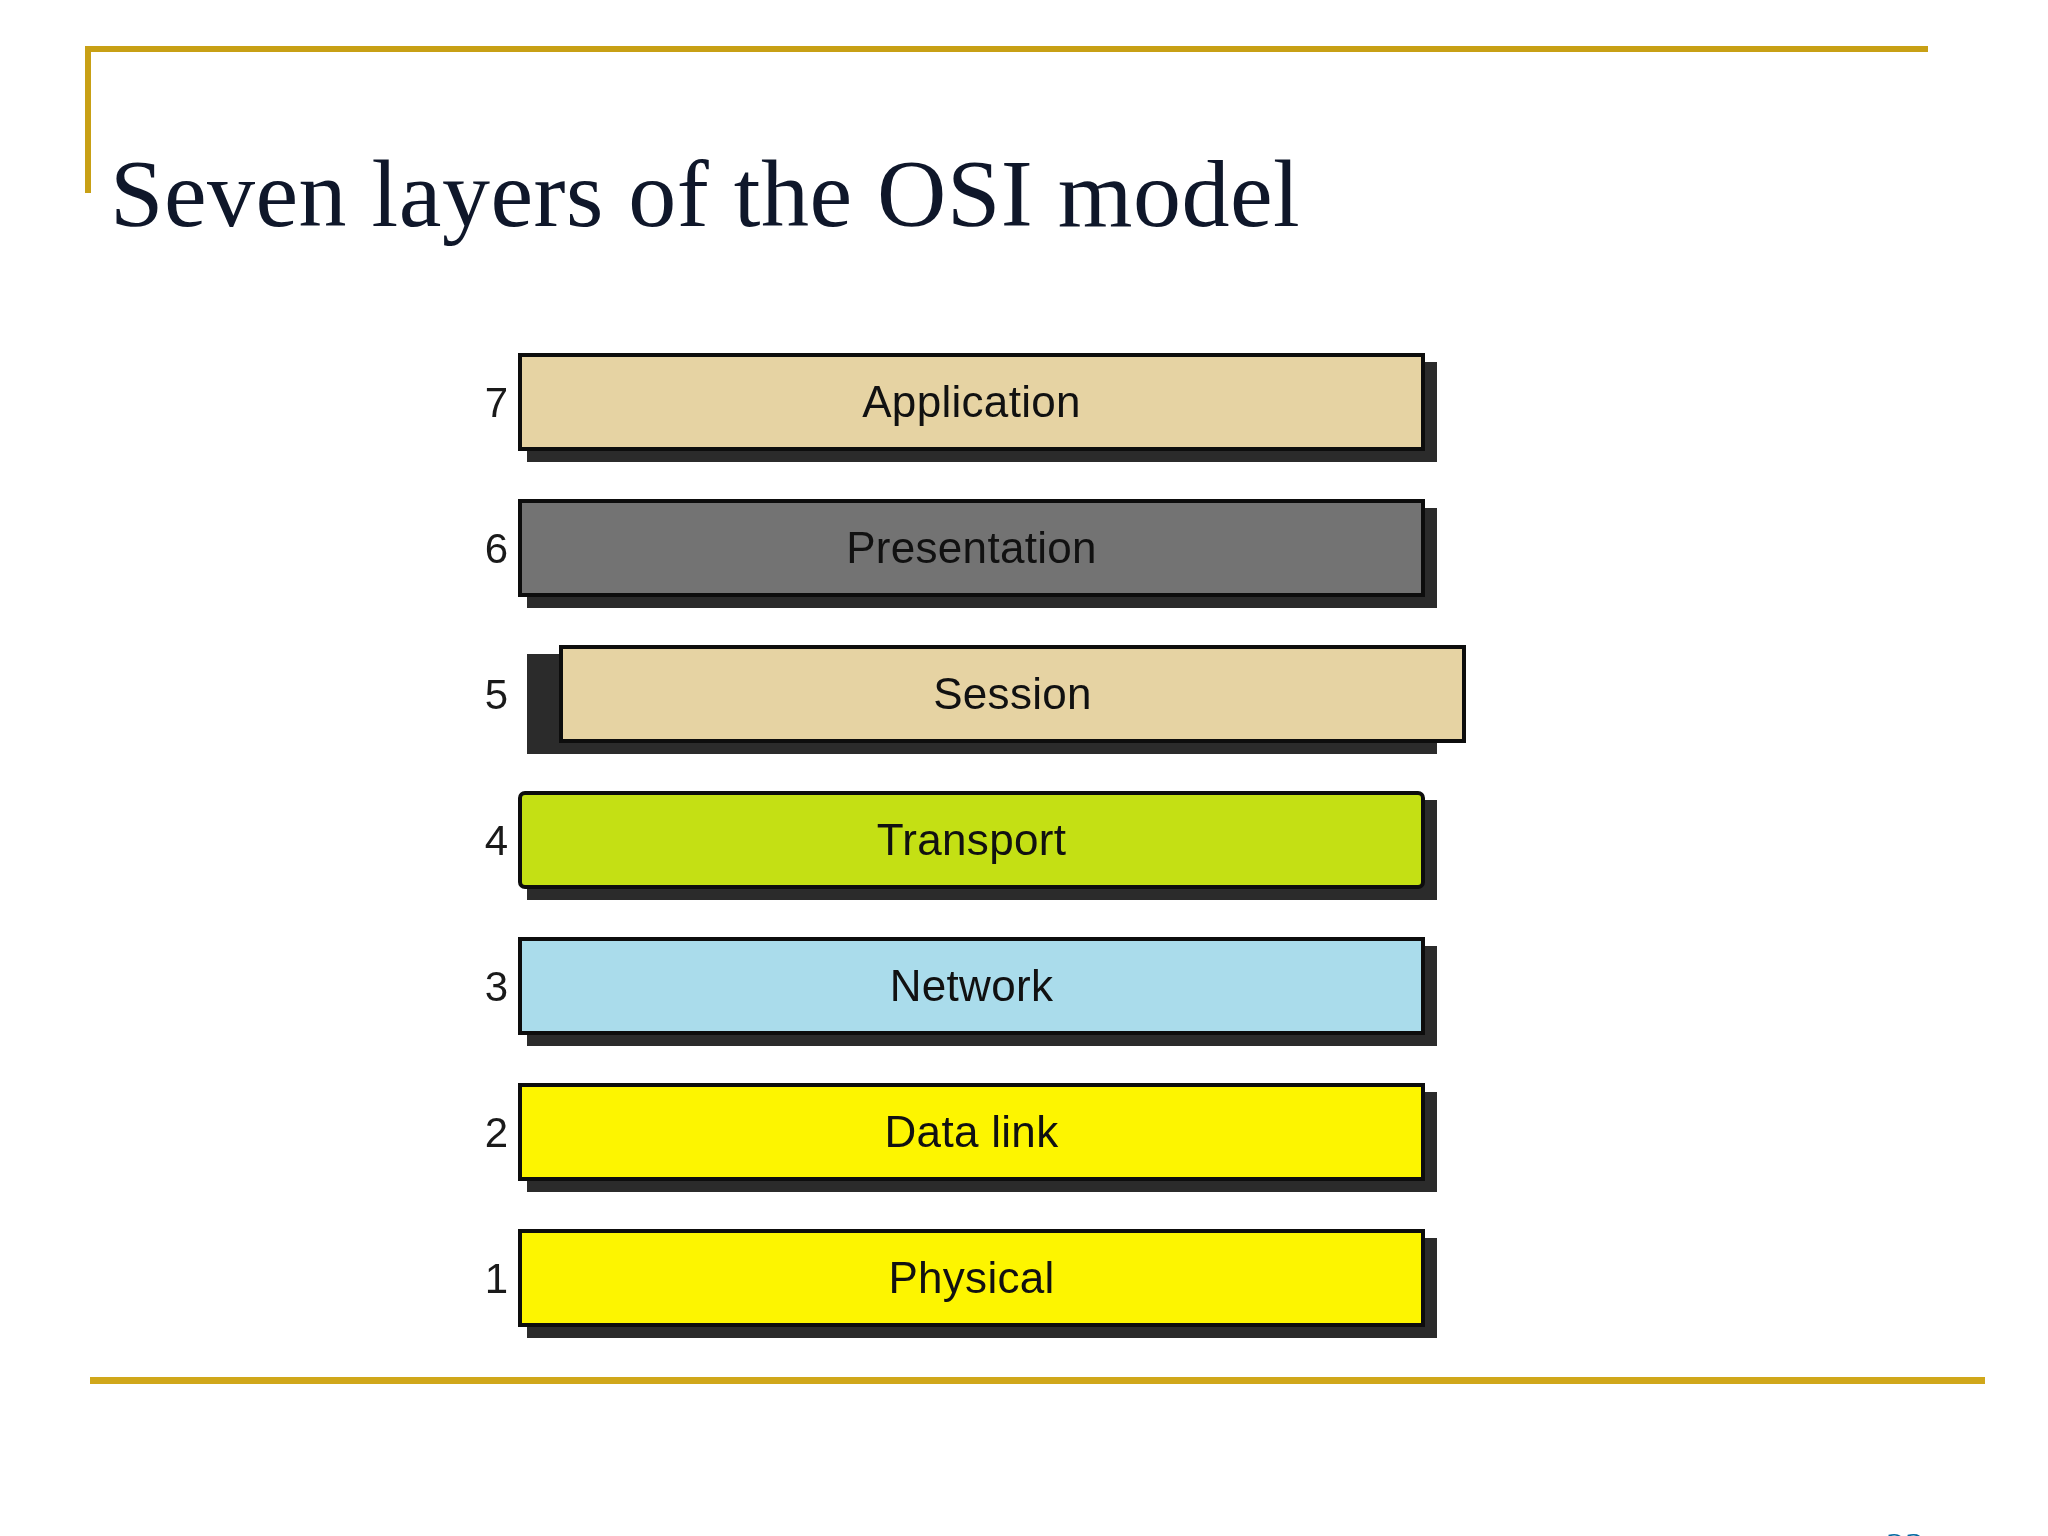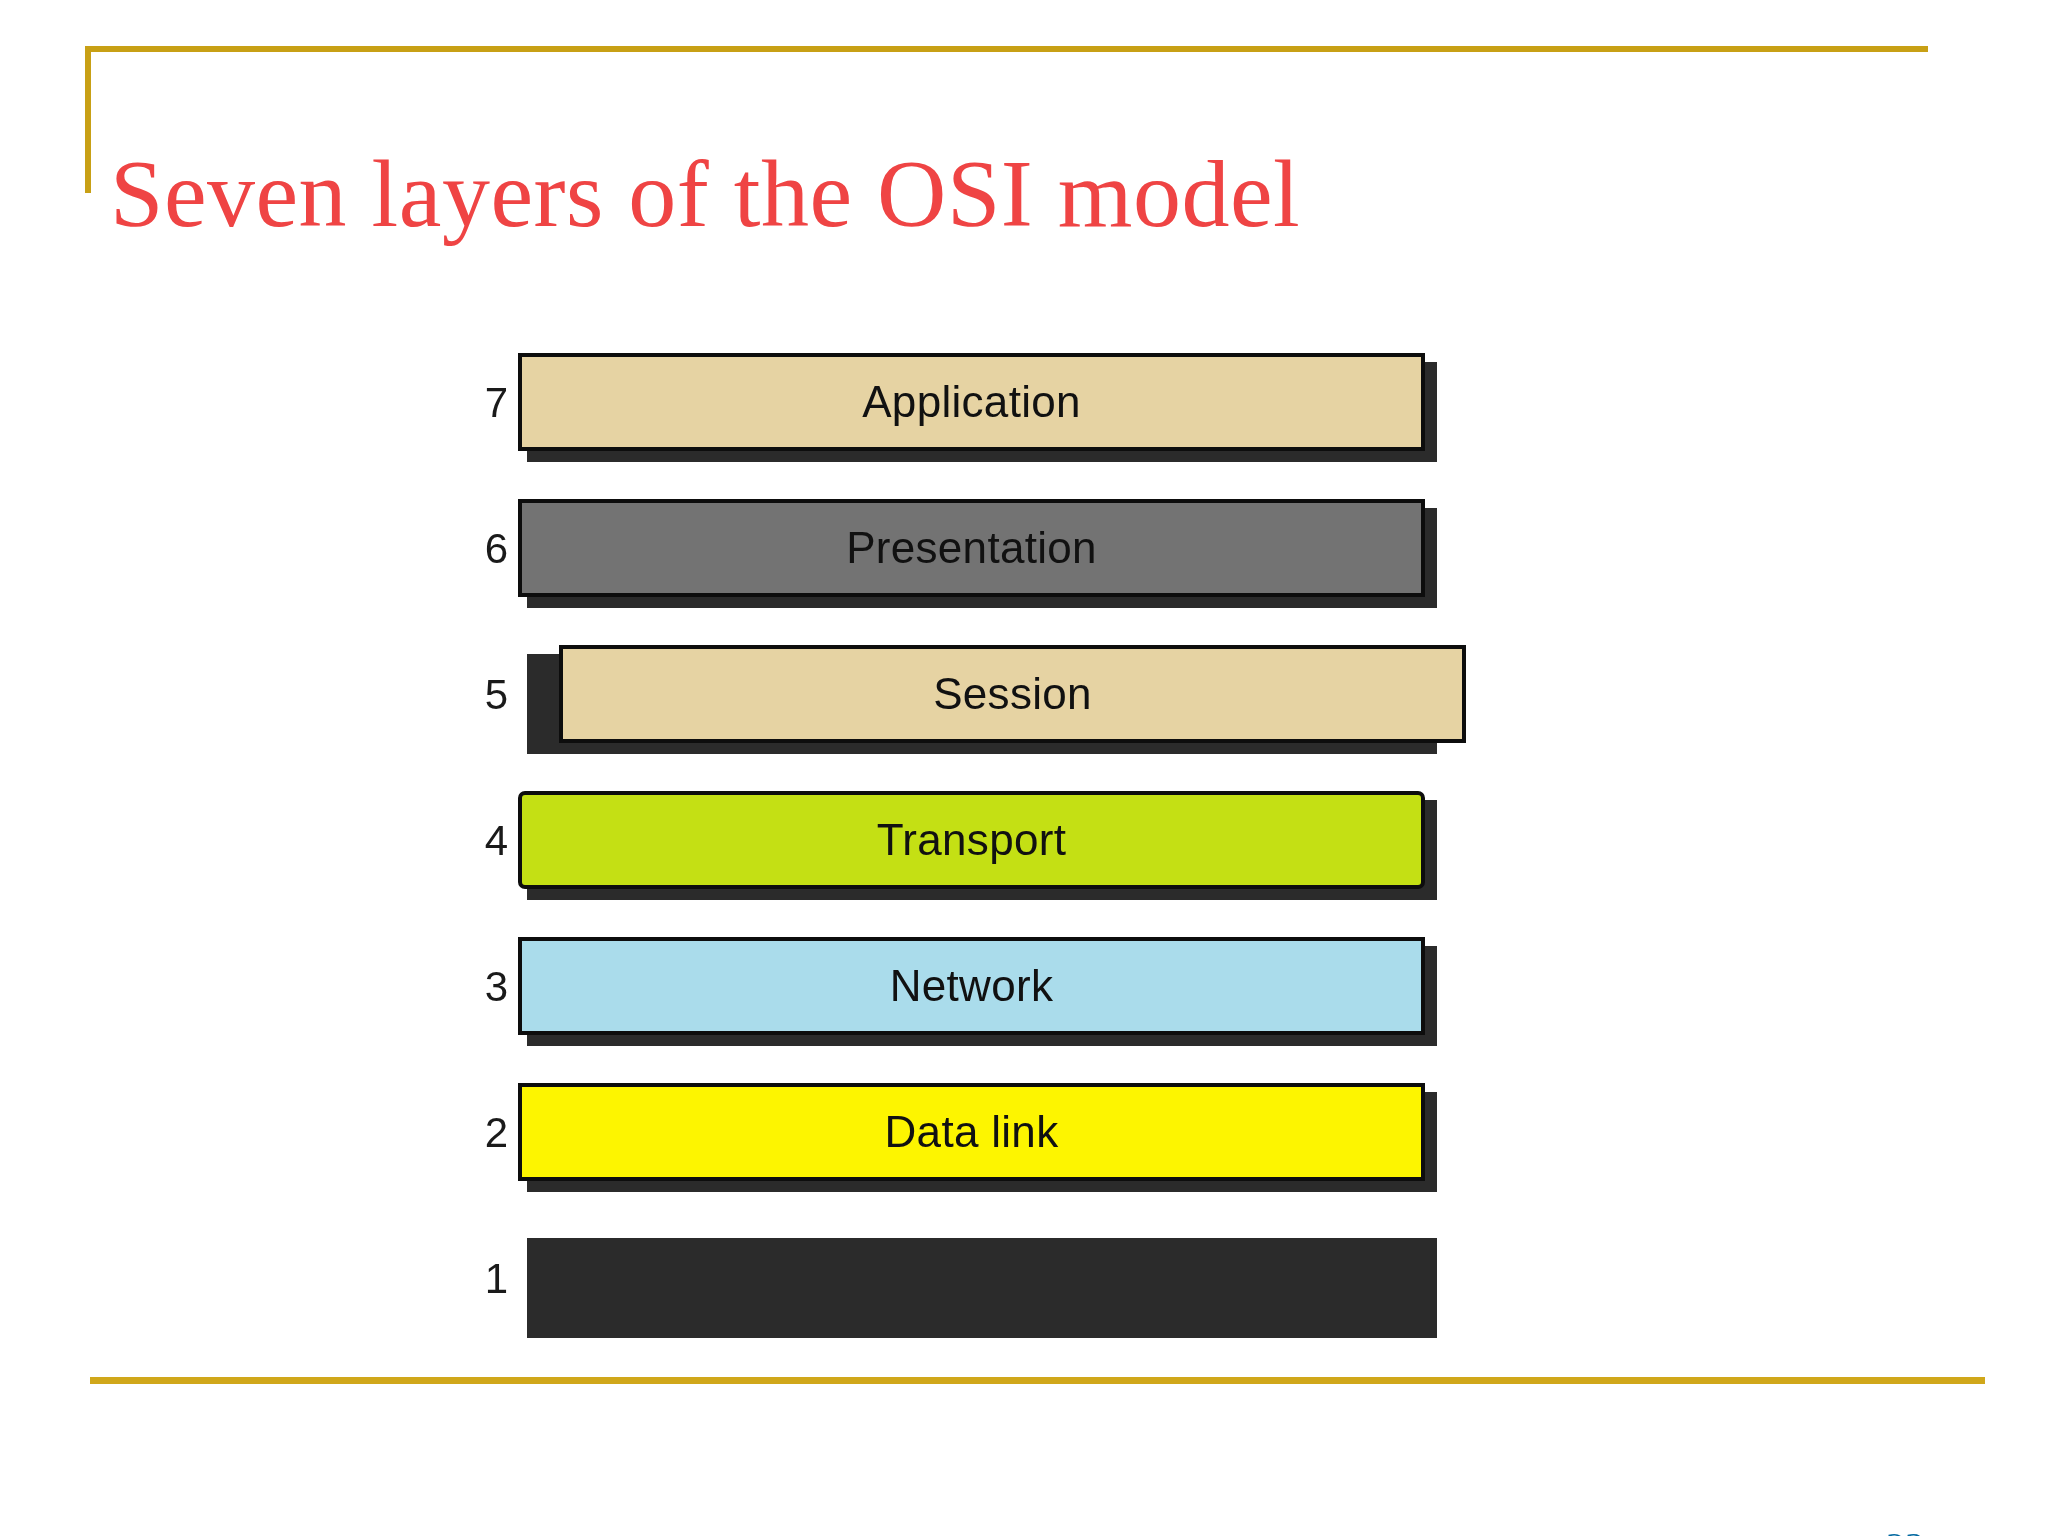--- a/index.html
+++ b/index.html
@@ -119,21 +119,21 @@
     color: #0369a1;
     line-height: 1;
   }
 </style>
 </head>
 <body style="background: rgb(255, 255, 255);">
 
 <div id="frame-top-rule" style="background: rgb(200, 160, 21);"></div>
 <div id="frame-left-rule" style="background: rgb(200, 160, 21);"></div>
 
-<h1 id="slide-title" style="color: #ef4444;">Seven layers of the OSI model</h1>
+<h1 id="slide-title" style="color: #0f172a;">Seven layers of the OSI model</h1>
 
 <div id="osi-stack">
 
   <div class="layer-row">
     <div class="layer-number">7</div>
     <div class="layer-bar-shadow" style="background: rgb(43, 43, 43);"></div>
     <div class="layer-bar" id="bar-7" style="background: rgb(230, 211, 163); border-color: rgb(13, 13, 13);">
       <span class="layer-label">Application</span>
     </div>
   </div>
@@ -174,19 +174,22 @@
     <div class="layer-number">2</div>
     <div class="layer-bar-shadow" style="background: rgb(43, 43, 43);"></div>
     <div class="layer-bar" id="bar-2" style="background: rgb(253, 245, 0); border-color: rgb(13, 13, 13);">
       <span class="layer-label">Data link</span>
     </div>
   </div>
 
   <div class="layer-row">
     <div class="layer-number">1</div>
     <div class="layer-bar-shadow" style="background: rgb(43, 43, 43);"></div>
+    <div class="layer-bar" id="bar-1" style="background: rgb(253, 245, 0); border-color: rgb(13, 13, 13);">
+      <span class="layer-label">Physical</span>
+    </div>
   </div>
 
 </div>
 
 <div id="frame-bottom-rule"></div>
 
 <div id="page-number">23</div>
 
 </body></html>

